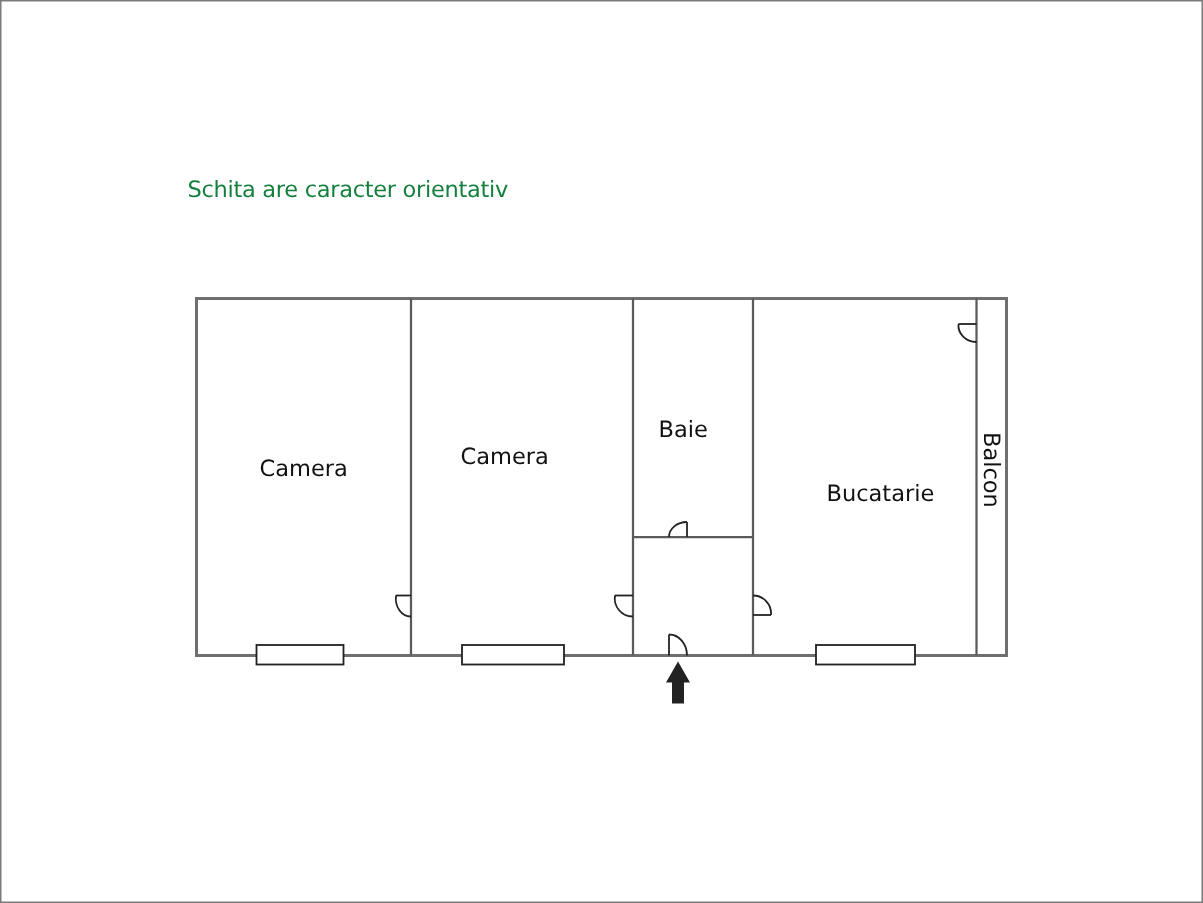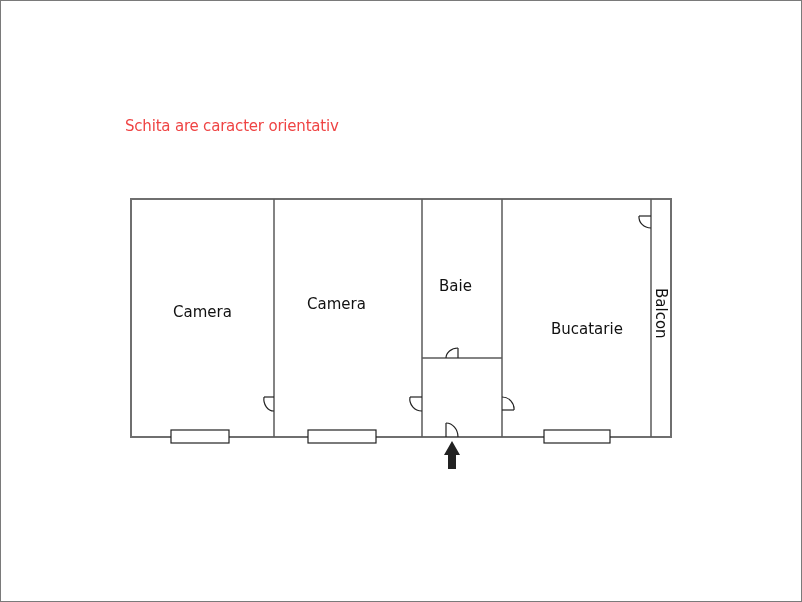--- a/index.html
+++ b/index.html
@@ -6,21 +6,21 @@
     body { width: 802px; height: 602px; position: relative; overflow: hidden; }
     .frame {
       position: absolute; left: 0; top: 0;
       width: 800px; height: 600px;
       border: 1px solid #7a7a7a;
       background: #ffffff;
     }
     .note {
       position: absolute; left: 125px; top: 117px;
       font-family: "DejaVu Sans", sans-serif;
-      font-size: 15px; color: #ef4444;
+      font-size: 15px; color: #15803d;
       letter-spacing: -0.2px;
     }
     svg.plan { position: absolute; left: 0; top: 0; }
     .wall { stroke: #6f6f6f; stroke-width: 2; fill: none; }
     .inner { stroke: #5a5a5a; stroke-width: 1.5; fill: none; }
     .door { stroke: #222; stroke-width: 1.2; fill: none; }
     .win { stroke: #222; stroke-width: 1.2; fill: #ffffff; }
     .label {
       font-family: "DejaVu Sans", sans-serif;
       font-size: 15px; fill: #111;

